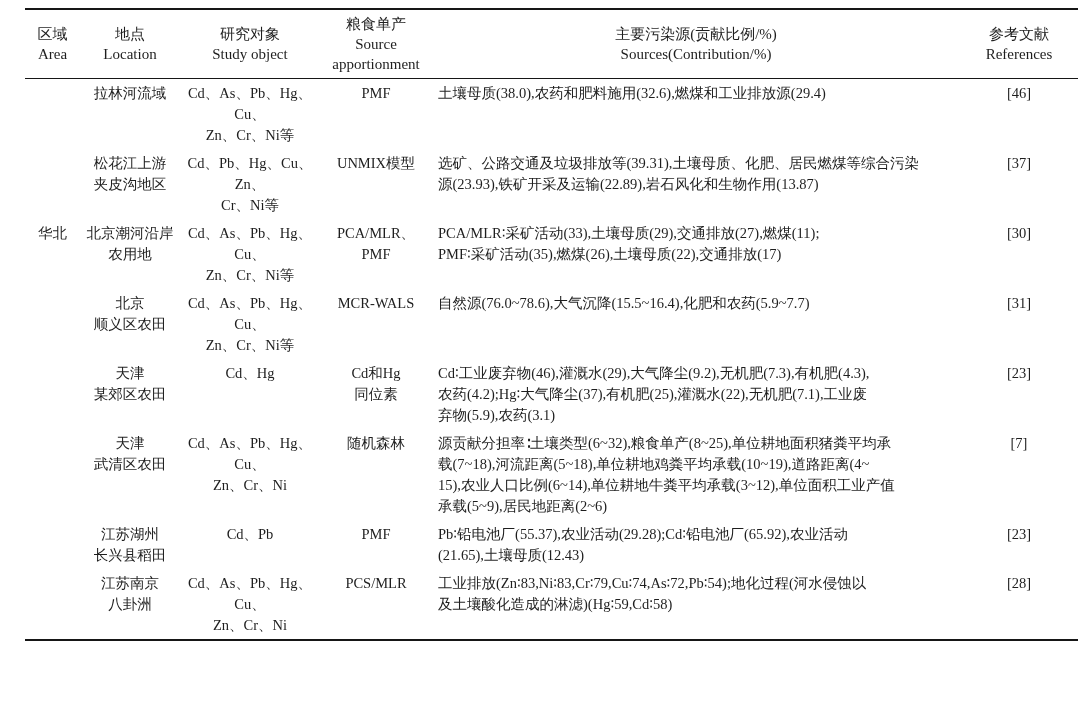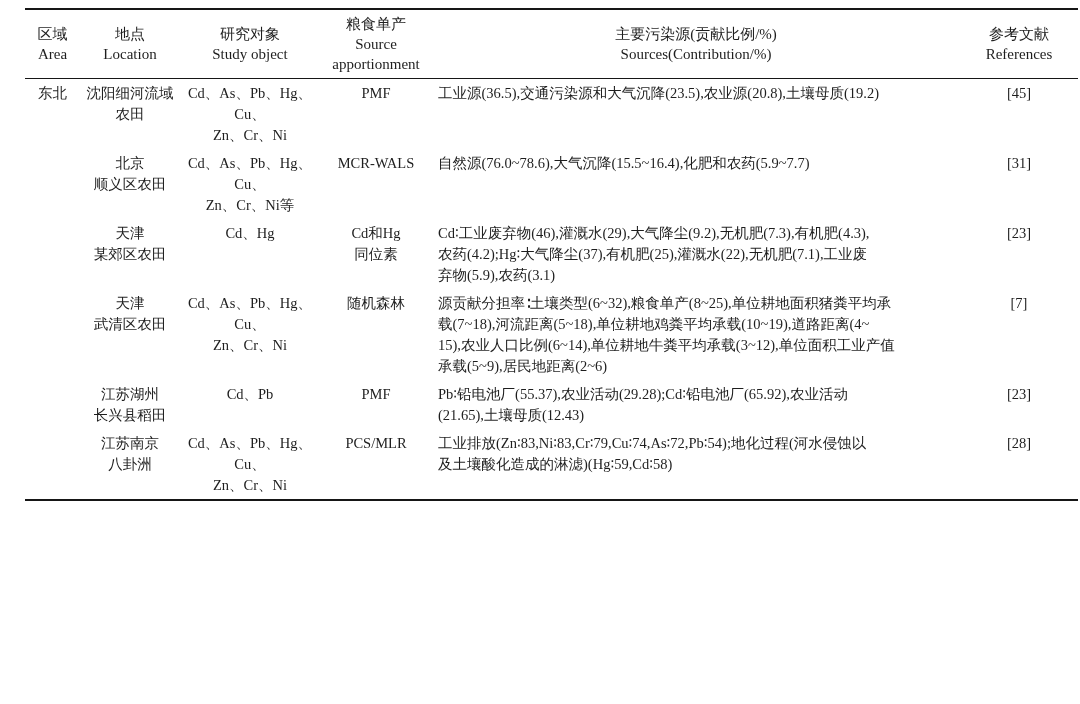--- a/index.html
+++ b/index.html
@@ -93,28 +93,50 @@
             <div class="th-en">Sources(Contribution/%)</div>
           </th>
           <th class="col-reference">
             <div class="th-zh">参考文献</div>
             <div class="th-en">References</div>
           </th>
         </tr>
       </thead>
     <tbody>
         <tr>
-          <td class="col-area">东北</td>
-          <td class="col-location">沈阳细河流域
-农田</td>
+          <td class="col-area"></td>
+          <td class="col-location">拉林河流域</td>
           <td class="col-study-object">Cd、As、Pb、Hg、Cu、
-Zn、Cr、Ni</td>
+Zn、Cr、Ni等</td>
           <td class="col-method">PMF</td>
-          <td class="col-sources">工业源(36.5),交通污染源和大气沉降(23.5),农业源(20.8),土壤母质(19.2)</td>
-          <td class="col-reference">[45]</td>
+          <td class="col-sources">土壤母质(38.0),农药和肥料施用(32.6),燃煤和工业排放源(29.4)</td>
+          <td class="col-reference">[46]</td>
+        </tr>
+        <tr>
+          <td class="col-area"></td>
+          <td class="col-location">松花江上游
+夹皮沟地区</td>
+          <td class="col-study-object">Cd、Pb、Hg、Cu、Zn、
+Cr、Ni等</td>
+          <td class="col-method">UNMIX模型</td>
+          <td class="col-sources">选矿、公路交通及垃圾排放等(39.31),土壤母质、化肥、居民燃煤等综合污染
+源(23.93),铁矿开采及运输(22.89),岩石风化和生物作用(13.87)</td>
+          <td class="col-reference">[37]</td>
+        </tr>
+        <tr>
+          <td class="col-area">华北</td>
+          <td class="col-location">北京潮河沿岸
+农用地</td>
+          <td class="col-study-object">Cd、As、Pb、Hg、Cu、
+Zn、Cr、Ni等</td>
+          <td class="col-method">PCA/MLR、
+PMF</td>
+          <td class="col-sources">PCA/MLR∶采矿活动(33),土壤母质(29),交通排放(27),燃煤(11);
+PMF∶采矿活动(35),燃煤(26),土壤母质(22),交通排放(17)</td>
+          <td class="col-reference">[30]</td>
         </tr>
         <tr>
           <td class="col-area"></td>
           <td class="col-location">北京
 顺义区农田</td>
           <td class="col-study-object">Cd、As、Pb、Hg、Cu、
 Zn、Cr、Ni等</td>
           <td class="col-method">MCR-WALS</td>
           <td class="col-sources">自然源(76.0~78.6),大气沉降(15.5~16.4),化肥和农药(5.9~7.7)</td>
           <td class="col-reference">[31]</td>

